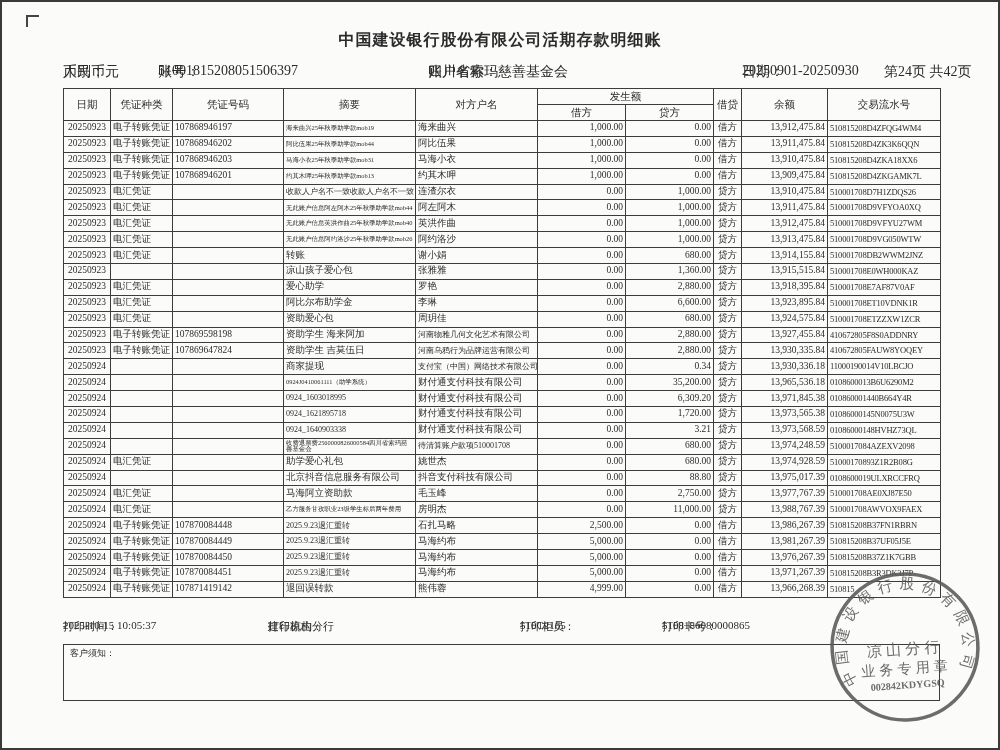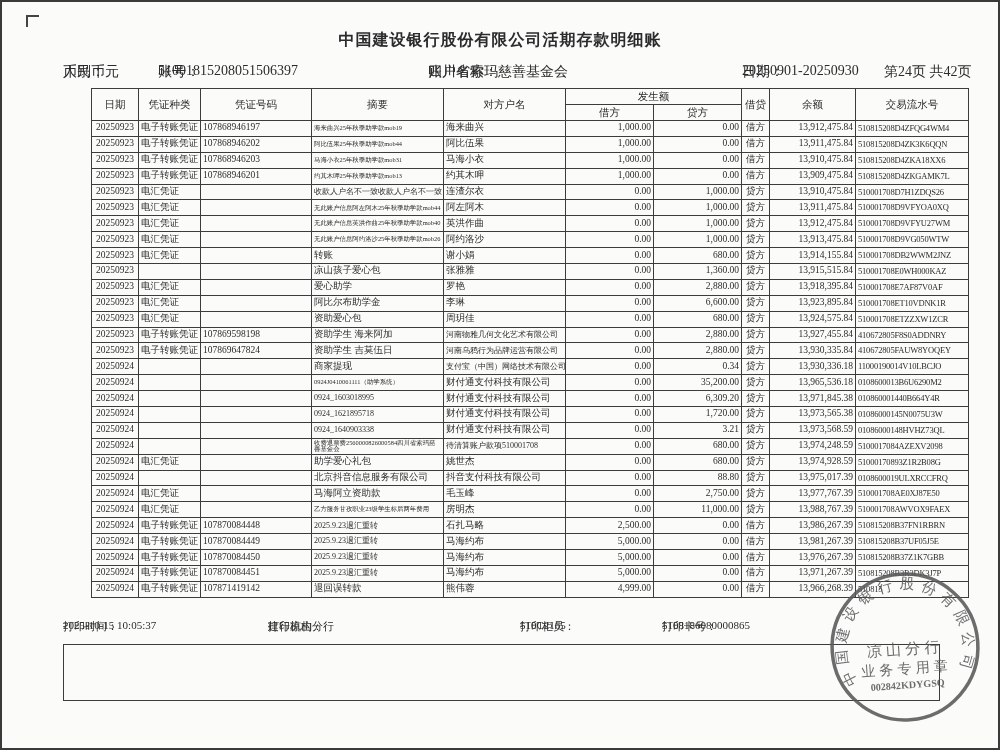--- a/index.html
+++ b/index.html
@@ -14,21 +14,21 @@
   .title{position:absolute;top:30px;left:0;width:100%;text-align:center;
     font-size:16px;font-weight:bold;letter-spacing:1px;}
   .meta{position:absolute;top:63px;left:0;width:100%;height:16px;font-size:14px;}
   .meta span{position:absolute;white-space:nowrap;}
   .m1{left:63px;} .m2{left:158px;} .m3{left:428px;} .m4{left:742px;} .m5{left:884px;}
   table{
     position:absolute;top:88px;left:63px;width:877px;
     border-collapse:collapse;table-layout:fixed;
   }
   th,td{border:1px solid #3c3c3c;padding:0 2px;overflow:hidden;}
-  table{border:1.5px solid #333;margin-left:28px;}
+  table{border:1.5px solid #333;}
   th{font-size:10.5px;font-weight:normal;height:15px;text-align:center;white-space:nowrap;}
   td{font-size:9.5px;height:14.9px;line-height:1.05;white-space:nowrap;}
   td.c-amt{text-align:right;}
   td.c-dc{text-align:center;font-size:9.5px;}
   td.c-serial{font-size:8.5px;letter-spacing:-0.2px;}
   td.c-date{text-align:center;}
   td.small{font-size:8px;}
   td.tiny{font-size:6.4px;white-space:normal;line-height:1.05;}
   .print-row{position:absolute;top:619px;left:0;width:100%;height:14px;font-size:11px;padding-left:41px;}
   .print-row span{position:absolute;white-space:nowrap;}
@@ -506,20 +506,21 @@
       <span>打印柜员：</span>
       <span>510C2165</span>
     </span>
   <span class="p4">
       <span>打印卡号：</span>
       <span>5108186080000865</span>
     </span>
 </div>
 
 <div class="notes-box">
+  <div>客户须知：</div>
 </div>
 
 <svg class="stamp" viewBox="0 0 160 160">
   <circle cx="80" cy="80" r="72" fill="none" stroke="#595959" stroke-width="3.5"></circle>
   <defs>
     <path id="stampArc" d="M 32.5 113.3 A 58 58 0 1 1 127.5 113.3" fill="none"></path>
   </defs>
   <text fill="#595959" font-size="14.5" letter-spacing="6">
     <textPath href="#stampArc" startOffset="2">中国建设银行股份有限公司</textPath>
   </text>

